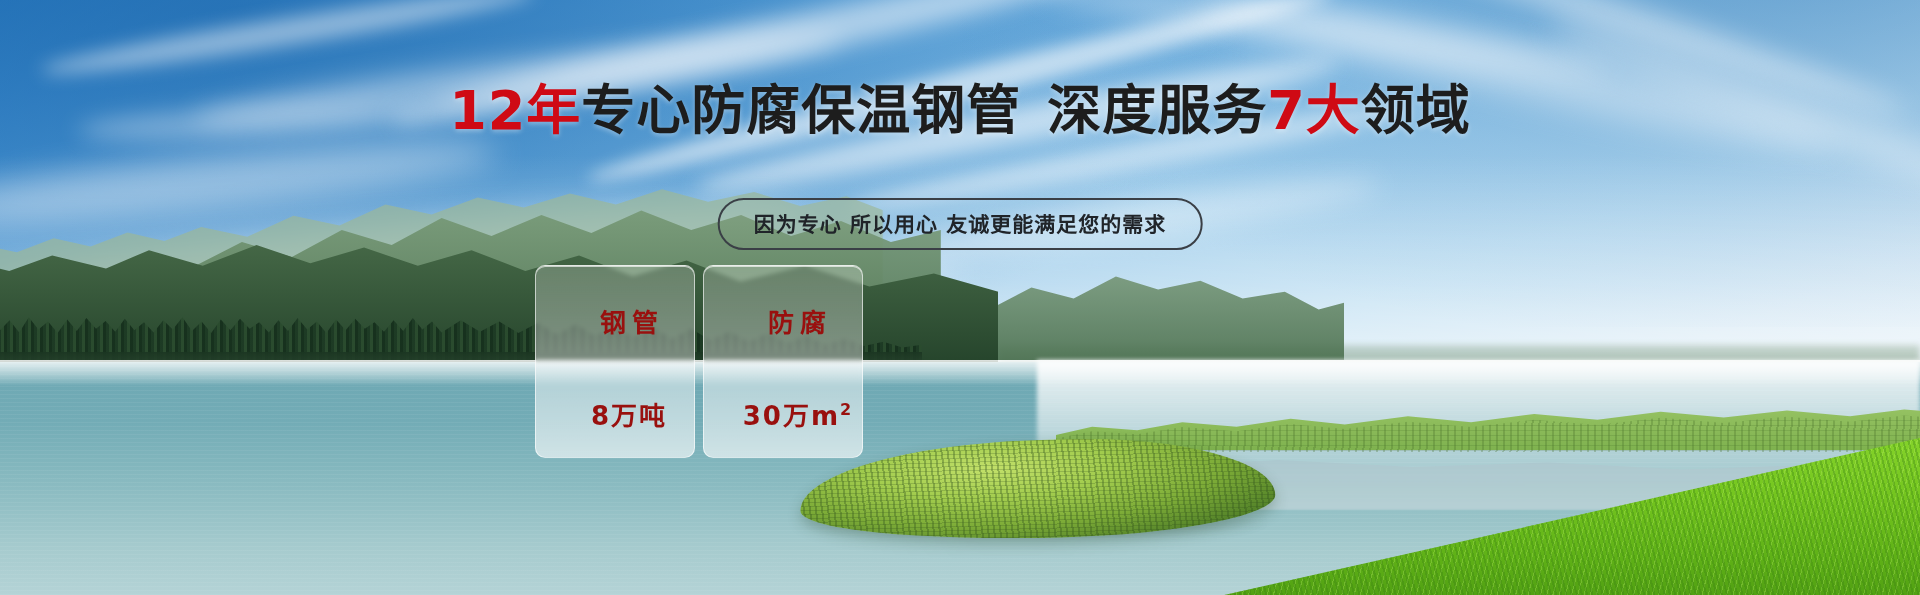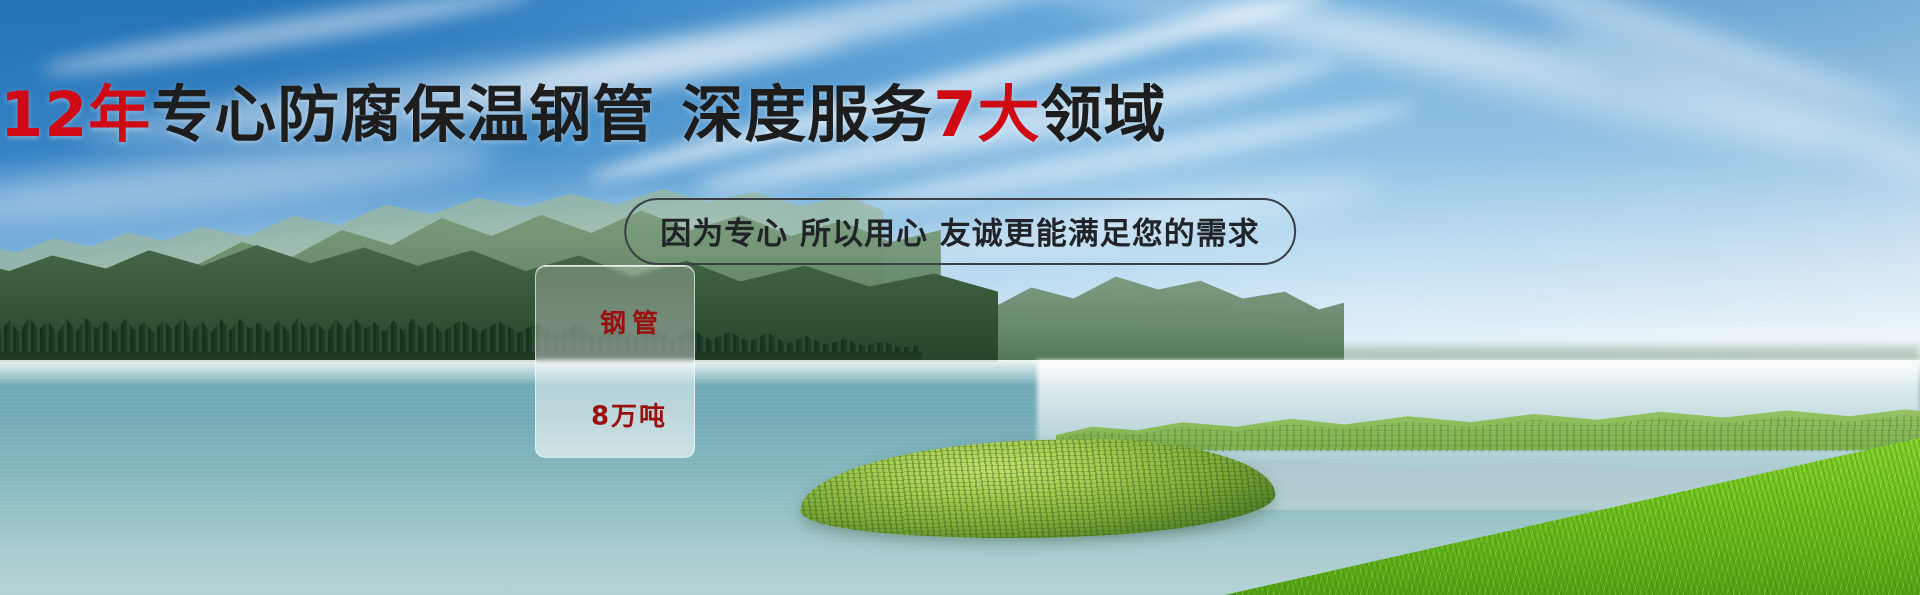--- a/index.html
+++ b/index.html
@@ -227,39 +227,40 @@
   }
   .grass-edge{
     position:absolute;left:1180px;right:-20px;bottom:-10px;height:220px;
     background:linear-gradient(to bottom, rgba(255,255,255,.22), rgba(255,255,255,0) 14%);
     clip-path:polygon(0% 100%, 100% 22%, 100% 100%);
   }
 
   
   .headline{
     position:absolute;left:0;right:0;top:84px;
+    text-align:center;
     white-space:nowrap;
-    font-size:62px;
+    font-size:54px;
     font-weight:900;
     letter-spacing:1px;
     line-height:1;
     text-shadow:0 2px 5px rgba(255,255,255,.35);
   }
   .headline .hl-red{color:#cf0a14;}
   .headline .hl-dark{color:#1d1d1d;}
   .headline .hl-gap{display:inline-block;width:26px;}
 
   
   .pill{
     position:absolute;left:50%;top:198px;
     transform:translateX(-50%);
     padding:8px 34px 10px;
     border:2px solid #3a3f46;
     border-radius:40px;
-    font-size:31px;
+    font-size:21px;
     font-weight:600;
     color:#202429;
     letter-spacing:1px;
     white-space:nowrap;
     background:rgba(255,255,255,.04);
   }
 
   
   .cards{
     position:absolute;left:535px;top:265px;
@@ -354,17 +355,21 @@
 
   <div class="pill">因为专心 所以用心  友诚更能满足您的需求</div>
 
   <div class="cards">
 
     <div class="card">
       <div class="card-title">钢管</div>
       <div class="card-value"><span>8万吨</span></div>
     </div>
 
+    <div class="card">
+      <div class="card-title">防腐</div>
+      <div class="card-value"><span>30万m</span><sup>2</sup></div>
+    </div>
 
 
   </div>
 
 </div>
 
 </body></html>

